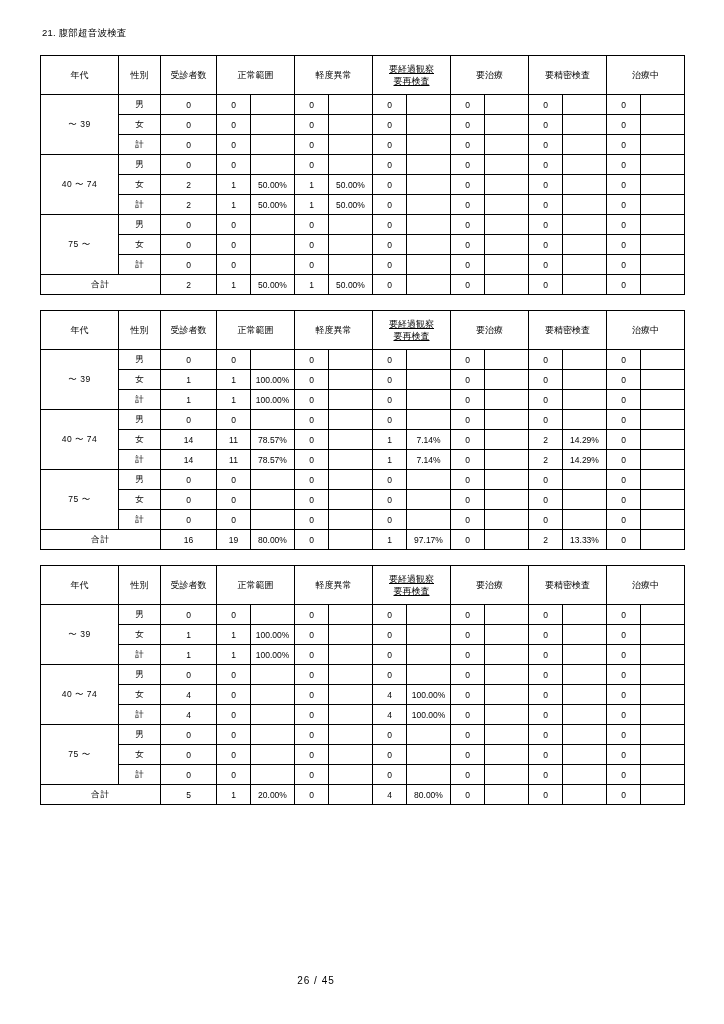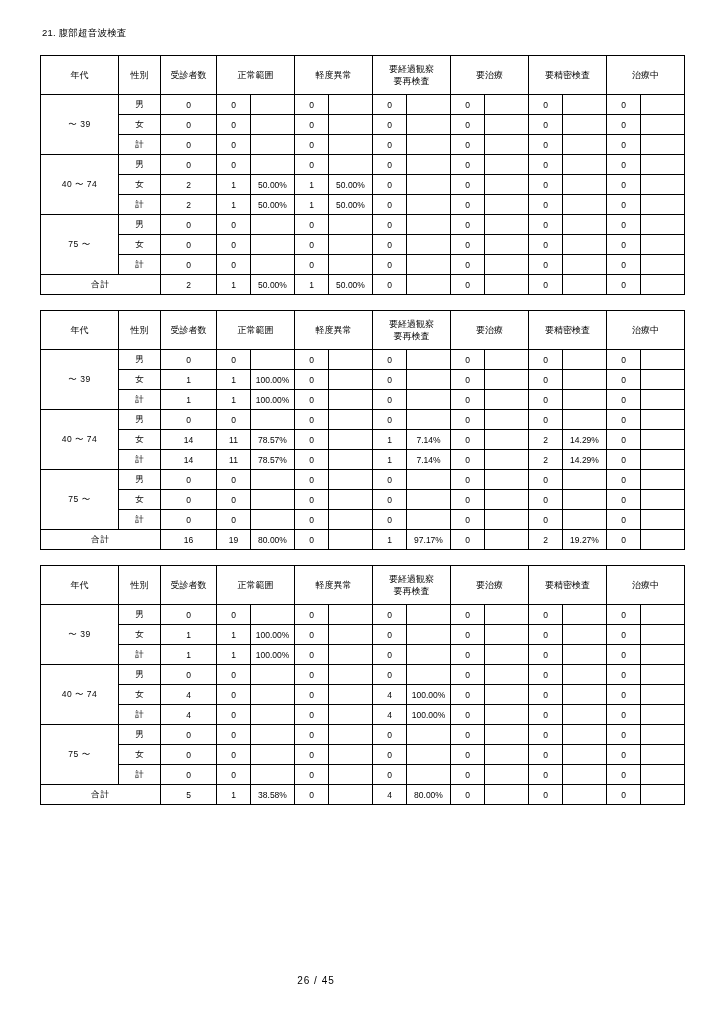--- a/index.html
+++ b/index.html
@@ -46,20 +46,21 @@
     vertical-align: middle;
     overflow: hidden;
     white-space: nowrap;
   }
   table.stat thead td {
     height: 38px;
     font-size: 9px;
   }
   .hdr-two-line {
     line-height: 12px;
+    text-decoration: underline;
   }
   td.num {
     text-align: right;
     padding-right: 4px;
   }
   td.pct {
     text-align: right;
     padding-right: 3px;
     font-size: 8px;
   }
@@ -486,21 +487,21 @@
               <td class="num">16</td>
               <td class="num">19</td>
               <td class="pct">80.00%</td>
               <td class="num">0</td>
               <td class="pct"></td>
               <td class="num">1</td>
               <td class="pct">97.17%</td>
               <td class="num">0</td>
               <td class="pct"></td>
               <td class="num">2</td>
-              <td class="pct">19.27%</td>
+              <td class="pct">13.33%</td>
               <td class="num">0</td>
               <td class="pct"></td>
             </tr>
           </tbody>
         </table>
       </div>
       <div class="section">
         <table class="stat">
           <colgroup>
             <col class="c-age">
@@ -680,21 +681,21 @@
               <td class="pct"></td>
               <td class="num">0</td>
               <td class="pct"></td>
               <td class="num">0</td>
               <td class="pct"></td>
             </tr>
             <tr>
               <td class="total-label" colspan="2">合計</td>
               <td class="num">5</td>
               <td class="num">1</td>
-              <td class="pct">38.58%</td>
+              <td class="pct">20.00%</td>
               <td class="num">0</td>
               <td class="pct"></td>
               <td class="num">4</td>
               <td class="pct">80.00%</td>
               <td class="num">0</td>
               <td class="pct"></td>
               <td class="num">0</td>
               <td class="pct"></td>
               <td class="num">0</td>
               <td class="pct"></td>

